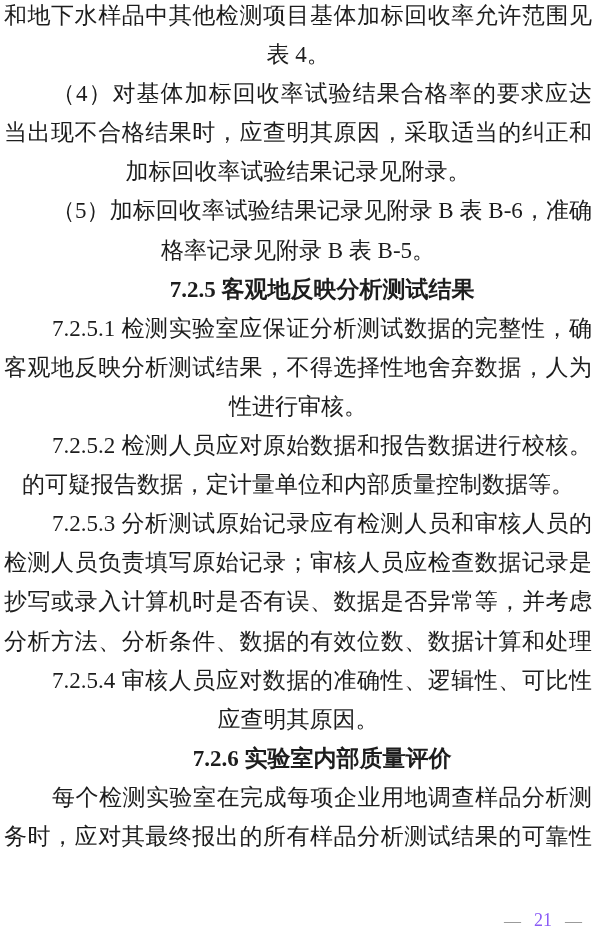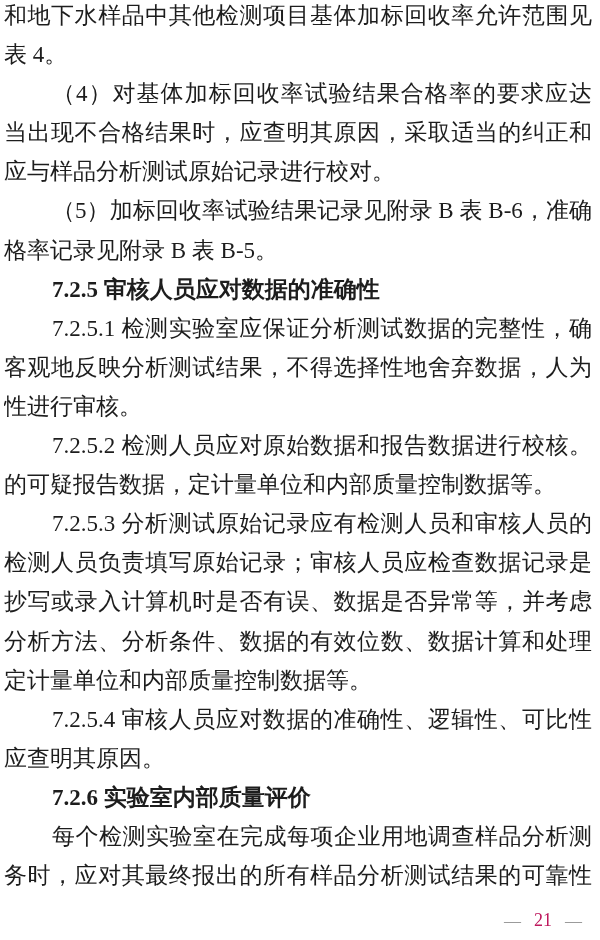--- a/index.html
+++ b/index.html
@@ -17,62 +17,61 @@
   }
   .text-block {
     position: absolute;
     left: 4px; right: 8px; top: -4px;
   }
   .line {
     font-size: 23px;
     line-height: 39.1px;
     height: 39.1px;
     overflow: hidden;
-    text-align: left;
+    text-align: center;
   }
   .line.full {
     text-align: justify;
     text-align-last: justify;
   }
   .line.indent { padding-left: 48px; }
   .line.heading { font-weight: bold; }
   .footer {
     position: absolute;
     right: 18px; bottom: 9px;
     display: flex;
     align-items: center;
     gap: 13px;
     font-size: 17px;
   }
   .dash { color: #8a8a8a; }
-  .pagenum { color: #be185d; font-size: 18px; font-weight: 500; }
+  .pagenum { color: #8b5cf6; font-size: 18px; font-weight: 500; }
 </style>
 </head>
 <body>
 
 <div class="doc">
   <div class="text-block">
       <div class="line full">和地下水样品中其他检测项目基体加标回收率允许范围见表 3 和</div>
       <div class="line">表 4。</div>
       <div class="line indent full">（4）对基体加标回收率试验结果合格率的要求应达到 100%。</div>
       <div class="line full">当出现不合格结果时，应查明其原因，采取适当的纠正和预防措施，</div>
-      <div class="line">应与样品分析测试原始记录进行校对。</div>
+      <div class="line">加标回收率试验结果记录见附录。</div>
       <div class="line indent full">（5）加标回收率试验结果记录见附录 B 表 B-6，准确度控制合</div>
       <div class="line">格率记录见附录 B 表 B-5。</div>
-      <div class="line indent heading">7.2.5 审核人员应对数据的准确性</div>
+      <div class="line indent heading">7.2.5 客观地反映分析测试结果</div>
       <div class="line indent full">7.2.5.1 检测实验室应保证分析测试数据的完整性，确保全面、</div>
       <div class="line full">客观地反映分析测试结果，不得选择性地舍弃数据，人为干预分析</div>
       <div class="line">性进行审核。</div>
       <div class="line indent full">7.2.5.2 检测人员应对原始数据和报告数据进行校核。对发现</div>
       <div class="line">的可疑报告数据，定计量单位和内部质量控制数据等。</div>
       <div class="line indent full">7.2.5.3 分析测试原始记录应有检测人员和审核人员的签名。</div>
       <div class="line full">检测人员负责填写原始记录；审核人员应检查数据记录是否完整、</div>
       <div class="line full">抄写或录入计算机时是否有误、数据是否异常等，并考虑以下因素：</div>
       <div class="line full">分析方法、分析条件、数据的有效位数、数据计算和处理过程、法</div>
-      <div class="line">定计量单位和内部质量控制数据等。</div>
       <div class="line indent full">7.2.5.4 审核人员应对数据的准确性、逻辑性、可比性和合理</div>
       <div class="line">应查明其原因。</div>
       <div class="line indent heading">7.2.6 实验室内部质量评价</div>
       <div class="line indent full">每个检测实验室在完成每项企业用地调查样品分析测试合同任</div>
       <div class="line full">务时，应对其最终报出的所有样品分析测试结果的可靠性和合理性</div>
     </div>
   <div class="footer">
     <span class="dash">—</span>
     <span class="pagenum">21</span>
     <span class="dash">—</span>

